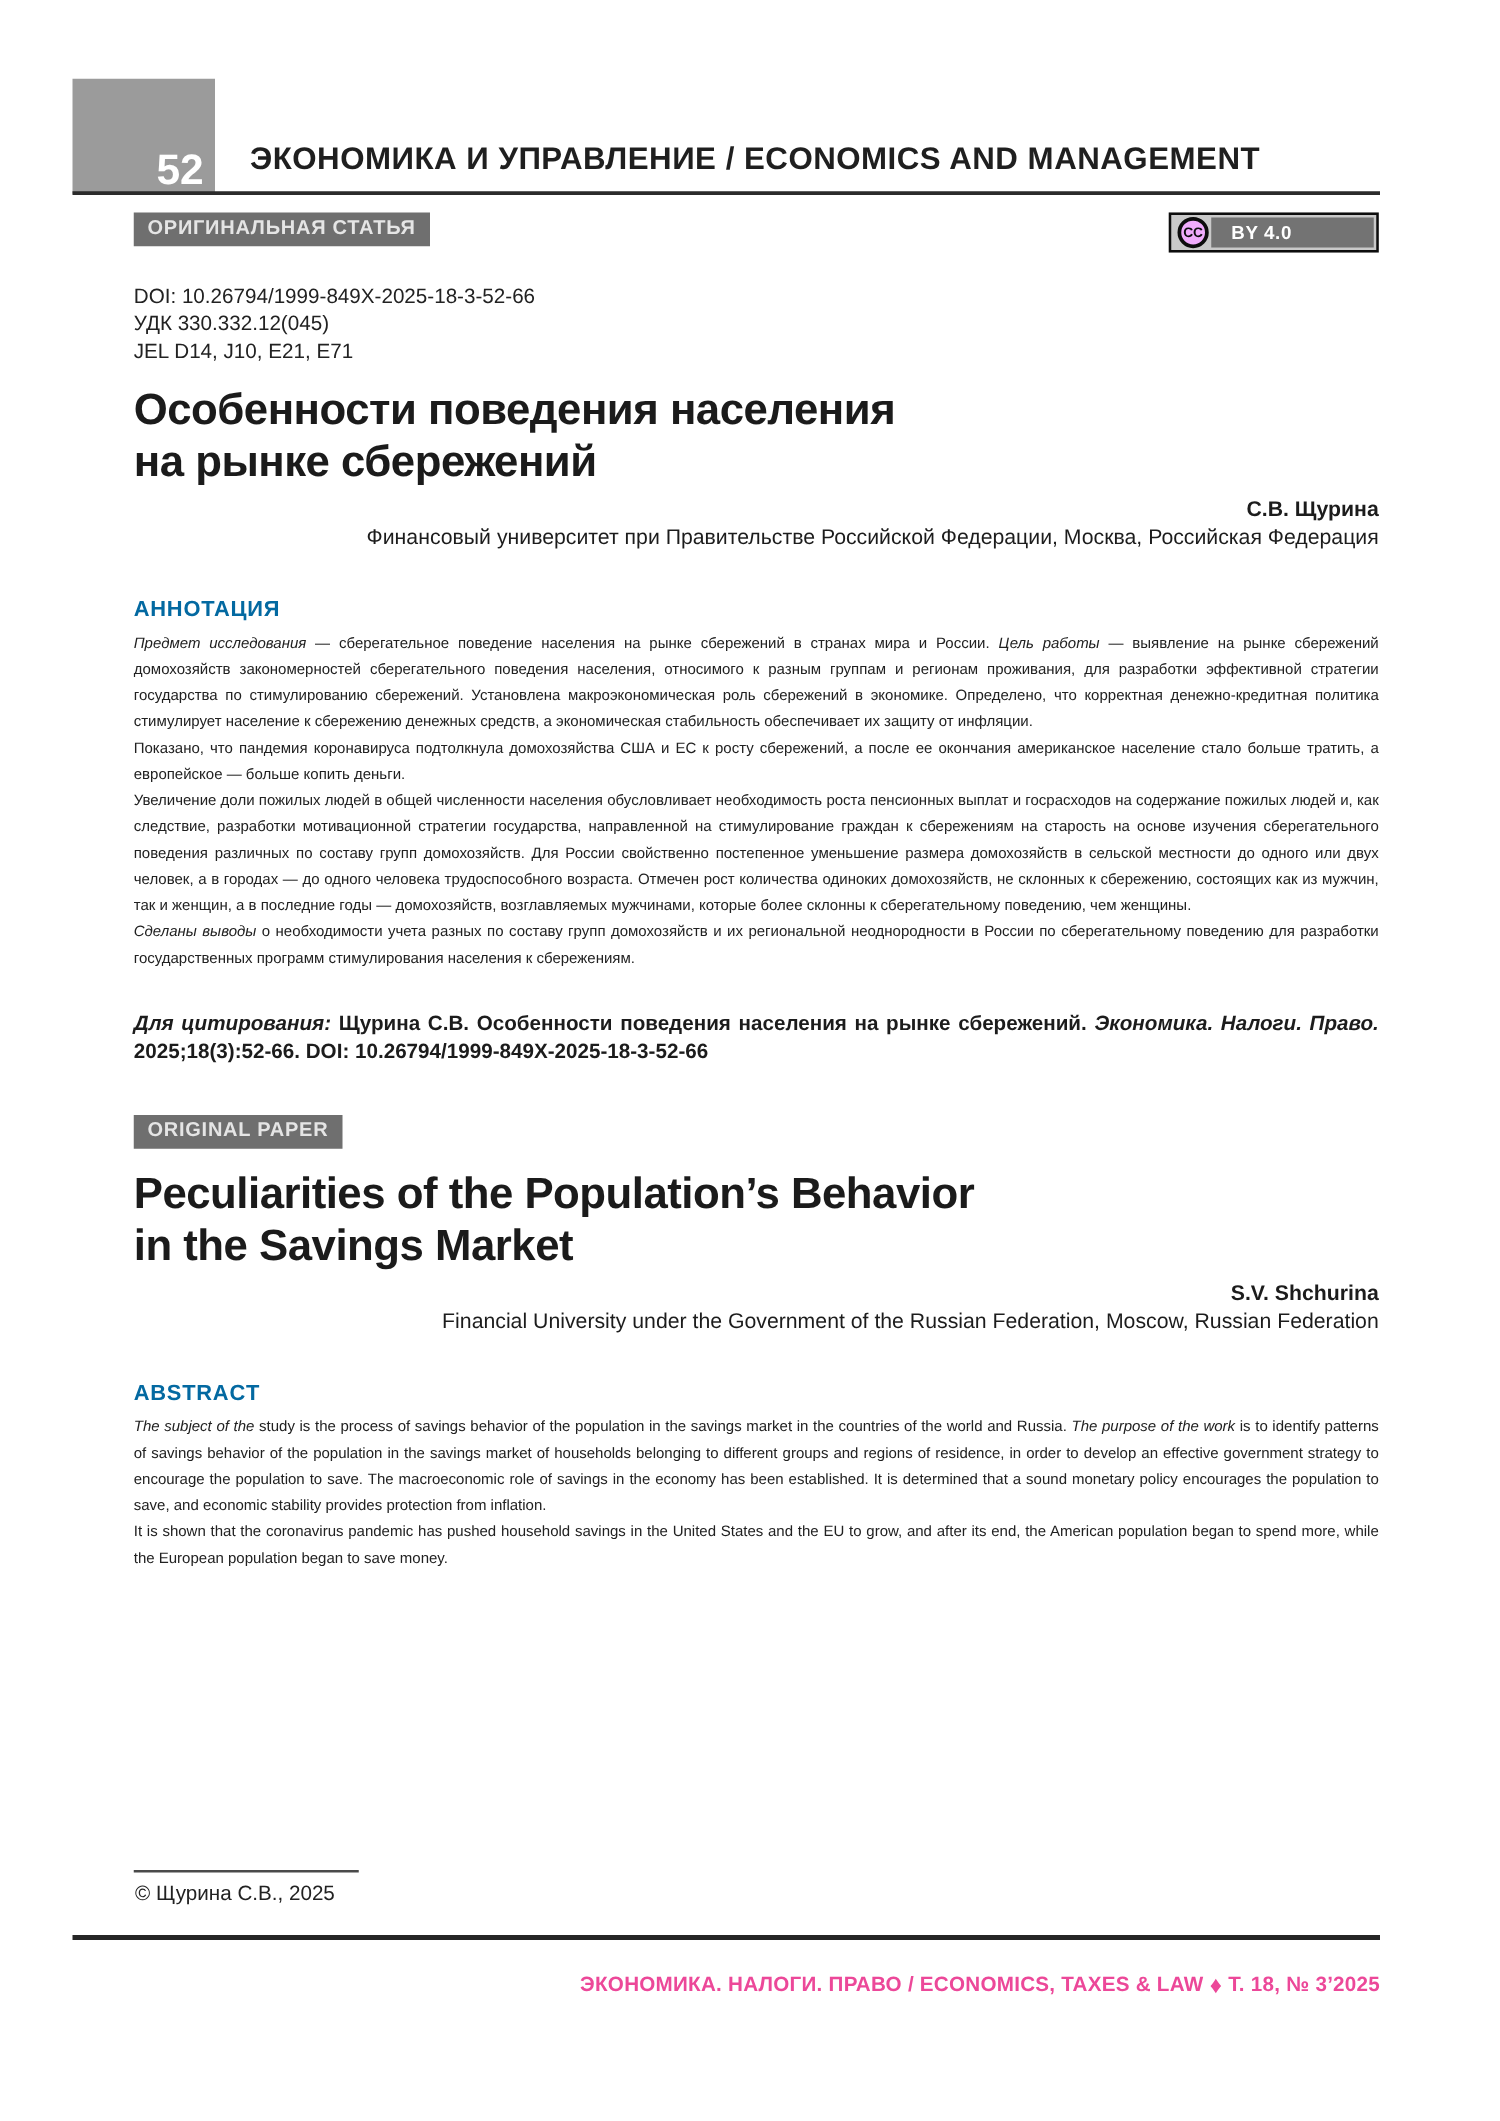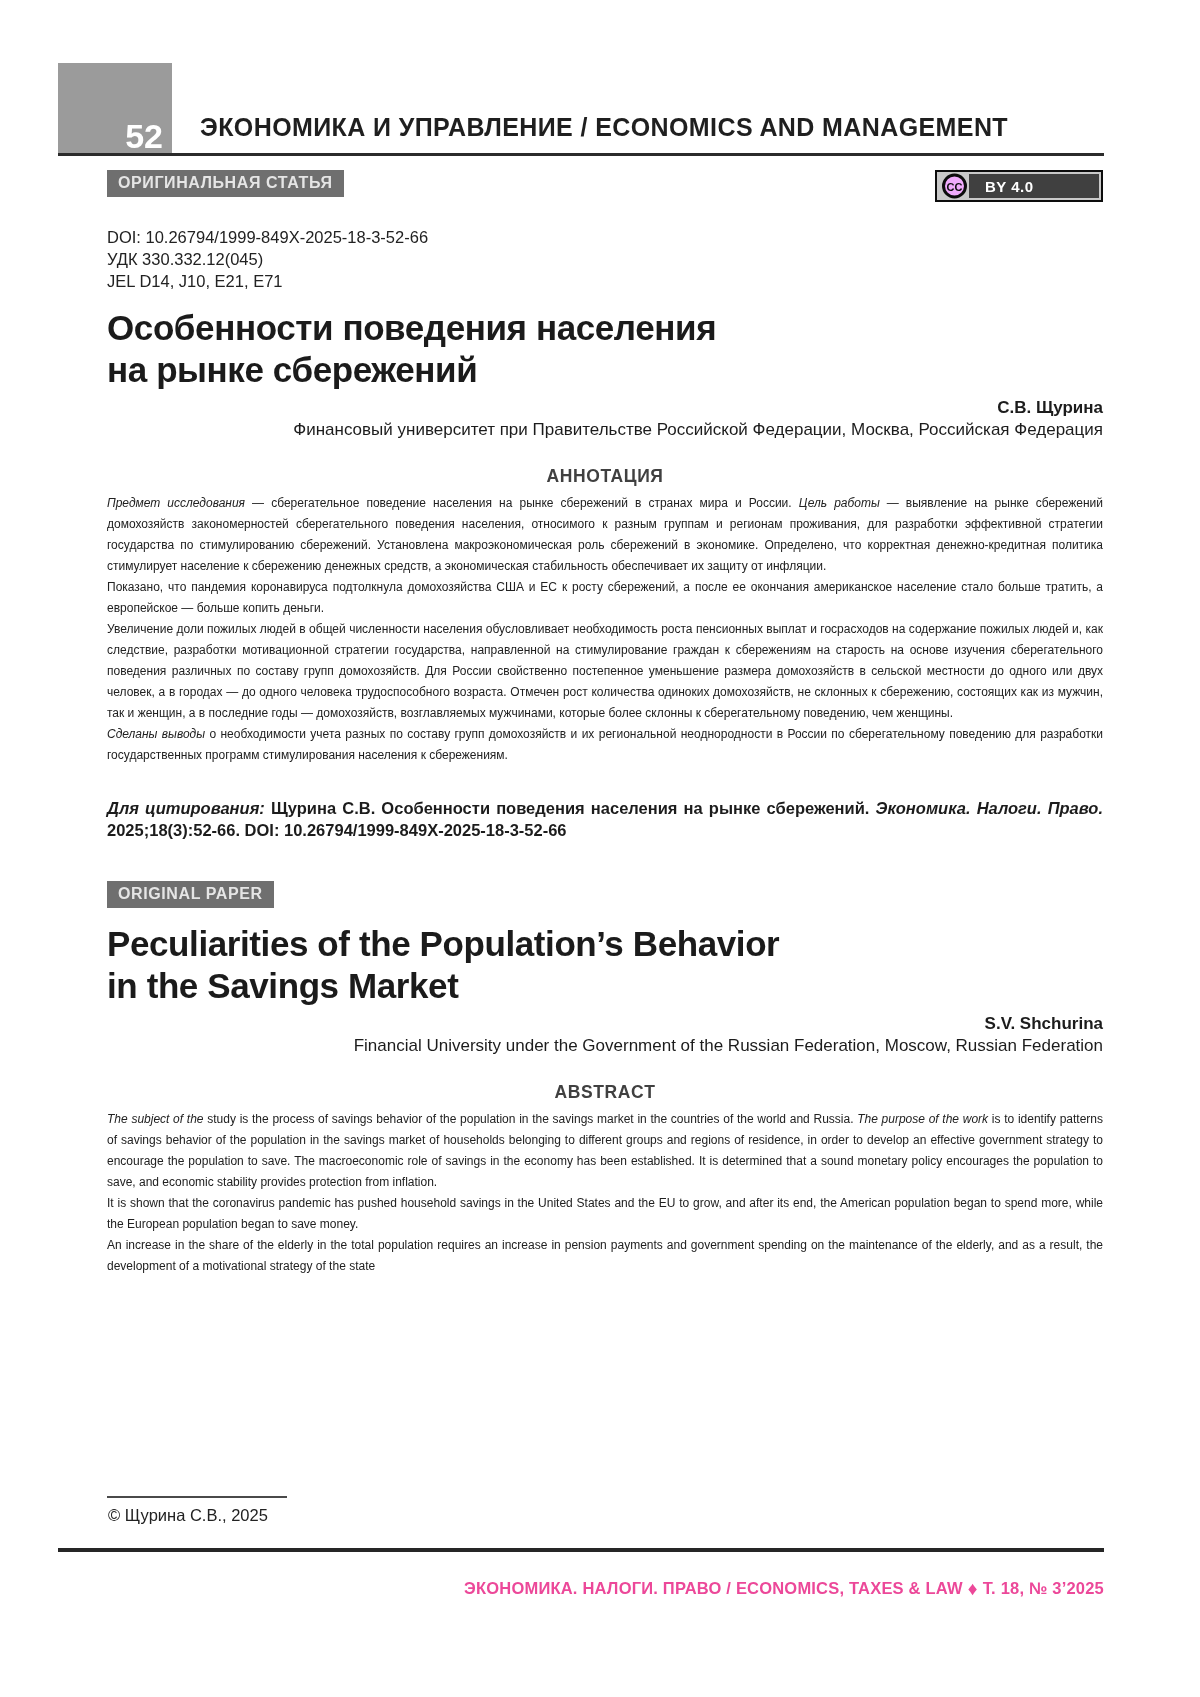--- a/index.html
+++ b/index.html
@@ -25,40 +25,40 @@
   .badges-row { display:flex; justify-content:space-between; align-items:flex-start; height:34px; }
   .type-badge {
     background:#6f6f6f; color:#e5e5e5; font-weight:bold; font-size:16px;
     letter-spacing:0.6px; padding:4px 11px 5px 11px; display:inline-block;
   }
   .cc-badge {
     position:relative; width:168px; height:32px; border:2px solid #0d0d0d;
     background:#c9c9c9; display:flex; align-items:stretch; padding:2px;
   }
   .cc-black {
-    margin-left:30px; flex:1; background:#404040; color:#ffffff;
+    margin-left:30px; flex:1; background:#737373; color:#ffffff;
     display:flex; align-items:center; padding-left:16px;
     font-weight:bold; font-size:15px; letter-spacing:0.5px;
   }
   .cc-circle {
     position:absolute; left:5px; top:50%; transform:translateY(-50%);
     width:25px; height:25px; background:#f0abfc; border:3px solid #0d0d0d; border-radius:50%;
     display:flex; align-items:center; justify-content:center;
     font-weight:bold; font-size:11px; color:#0d0d0d; z-index:2;
   }
   .meta { margin-top:22px; font-size:16.5px; line-height:22px; color:#222; }
   .title-ru, .title-en {
     margin-top:15px; font-weight:bold; font-size:35px; line-height:42px;
     letter-spacing:-0.4px; color:#1b1b1b;
   }
   .author-line { margin-top:6px; text-align:right; font-weight:bold; font-size:17px; line-height:21px; }
   .affil-line { margin-top:1px; text-align:right; font-size:17px; line-height:21px; }
   .abs-head {
-    margin-top:26px; text-align:center; font-weight:bold; font-size:17.5px;
-    letter-spacing:0.6px; color:#404040;
+    margin-top:37px; font-weight:bold; font-size:17.5px;
+    letter-spacing:0.6px; color:#0369a1;
   }
   .abstract { margin-top:6px; font-size:12px; line-height:21px; text-align:justify; color:#212121; }
   .abstract p { margin:0; }
   .citation { margin-top:31px; font-weight:bold; font-size:16.5px; line-height:22px; text-align:justify; }
   .citation p { margin:0; }
   .badge-en-wrap { margin-top:40px; }
   .seg-i { font-style:italic; }
   .seg-b { font-weight:bold; }
   .seg-bi { font-weight:bold; font-style:italic; }
   
@@ -127,21 +127,20 @@
       <span>in the Savings Market</span>
     </h1>
 
     <div class="author-line">S.V. Shchurina</div>
     <div class="affil-line">Financial University under the Government of the Russian Federation, Moscow, Russian Federation</div>
 
     <div class="abs-head">ABSTRACT</div>
     <div class="abstract">
         <p><span class="seg-i">The subject of the </span><span>study is the process of savings behavior of the population in the savings market in the countries of the world and Russia. </span><span class="seg-i">The purpose of the work</span><span> is to identify patterns of savings behavior of the population in the savings market of households belonging to different groups and regions of residence, in order to develop an effective government strategy to encourage the population to save. The macroeconomic role of savings in the economy has been established. It is determined that a sound monetary policy encourages the population to save, and economic stability provides protection from inflation.</span></p>
         <p><span>It is shown that the coronavirus pandemic has pushed household savings in the United States and the EU to grow, and after its end, the American population began to spend more, while the European population began to save money.</span></p>
-        <p><span>An increase in the share of the elderly in the total population requires an increase in pension payments and government spending on the maintenance of the elderly, and as a result, the development of a motivational strategy of the state</span></p>
       </div>
 
   </div>
 
   <div class="footnote-rule"></div>
   <div class="copyright">© Щурина С.В., 2025</div>
   <div class="bottom-rule"></div>
   <div class="footer">
     <span>ЭКОНОМИКА. НАЛОГИ. ПРАВО / ECONOMICS, TAXES &amp; LAW</span><span class="diamond">♦</span><span>Т. 18,  № 3’2025</span>
   </div>

